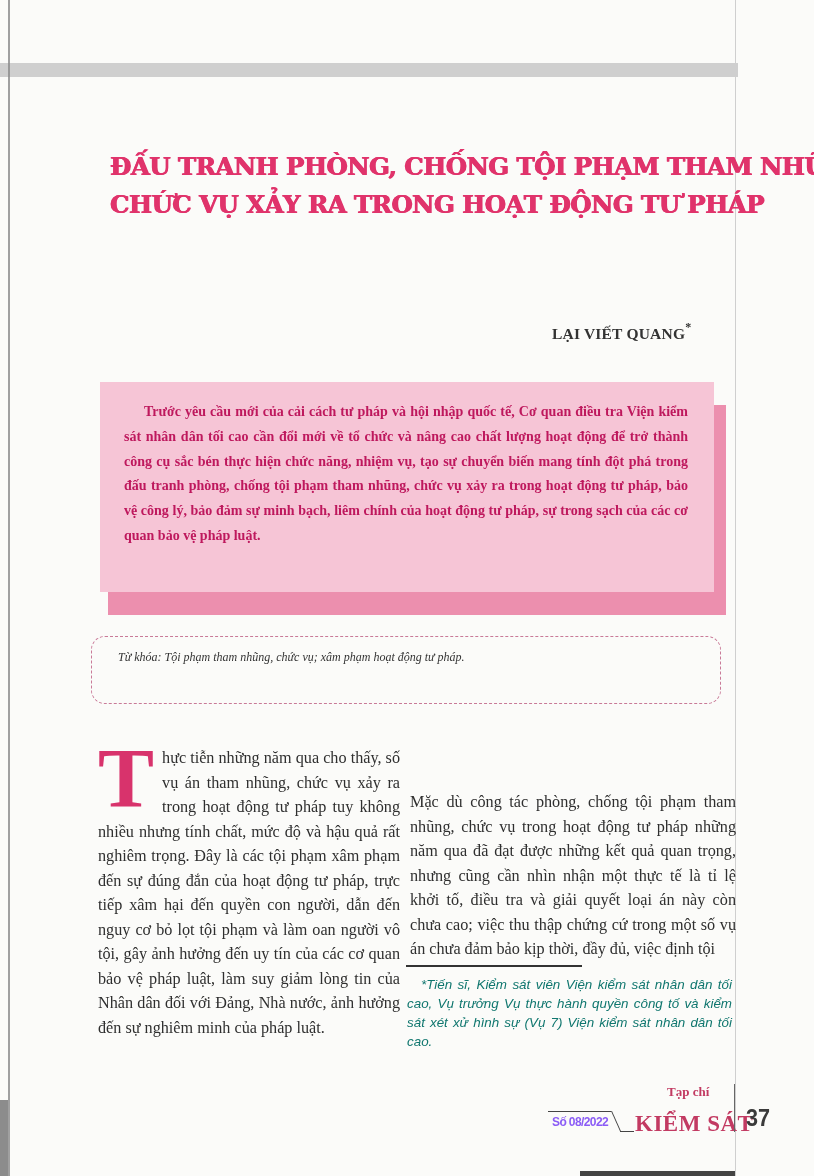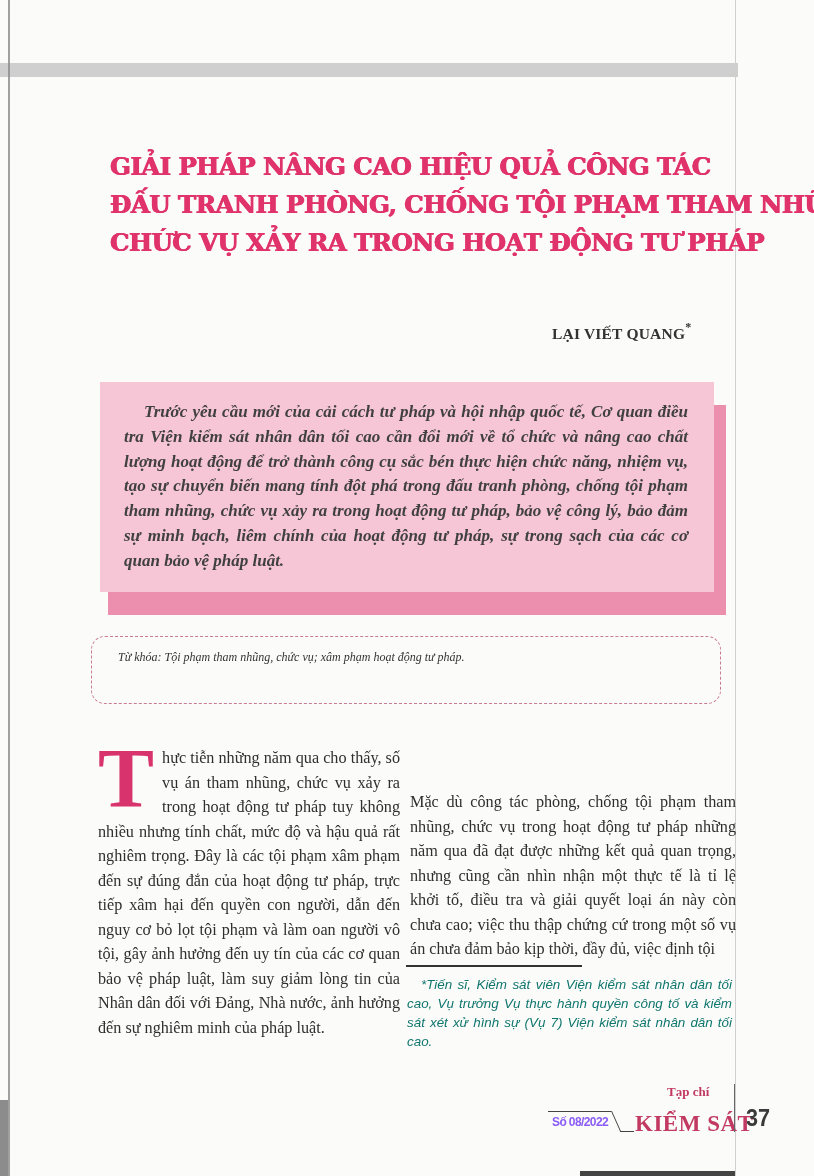--- a/index.html
+++ b/index.html
@@ -15,22 +15,22 @@
            font-family: "DejaVu Serif", serif; font-weight: 900; color: #e0336b; font-size: 24.5px;
            line-height: 38px; letter-spacing: -0.6px; text-shadow: 0.6px 0 0 #e0336b, -0.4px 0 0 #e0336b; }
   .title div { white-space: nowrap; }
 
   .author { position: absolute; left: 552px; top: 322px; font-weight: bold; font-size: 15.5px; color: #333; letter-spacing: .2px; }
   .author sup { font-size: 12px; position: relative; top: -2px; }
 
   .abstract-shadow { position: absolute; left: 108px; top: 405px; width: 618px; height: 210px; background: #ec8fae; }
   .abstract { position: absolute; left: 100px; top: 382px; width: 614px; height: 210px; background: #f6c5d6;
               padding: 18px 26px 0 24px; }
-  .abstract p { font-family: "Liberation Serif", serif; font-weight: bold; font-size: 17px; line-height: 24.8px;
-                color: #404040; text-align: justify; text-indent: 20px; font-style: italic; }
+  .abstract p { font-family: "Liberation Serif", serif; font-weight: bold; font-size: 14px; line-height: 24.8px;
+                color: #be185d; text-align: justify; text-indent: 20px; }
 
   .keywords { position: absolute; left: 91px; top: 636px; width: 630px; height: 68px;
               border: 1.5px dashed #c97a98; border-radius: 14px; padding: 9px 0 0 26px; }
   .keywords div { font-style: italic; font-size: 12px; line-height: 23px; color: #333; white-space: nowrap; }
 
   .col { position: absolute; font-size: 16.2px; line-height: 24.5px; color: #2f2f2f; text-align: justify; }
   .col-left { left: 98px; top: 746px; width: 302px; }
   .col-right { left: 410px; top: 746px; width: 326px; margin-top: 44px; }
   .dropcap { float: left; font-family: "Liberation Serif", serif; font-weight: bold; color: #d8336c;
              font-size: 84px; line-height: 62px; height: 66px; margin: 2px 8px 0 0; }
@@ -54,21 +54,20 @@
 </style>
 </head>
 <body>
 
 <div class="top-bar"></div>
 <div class="page-edge-left"></div>
 <div class="page-edge-right"></div>
 <div class="left-margin-shadow"></div>
 
 <div class="title">
-  <div>GIẢI PHÁP NÂNG CAO HIỆU QUẢ CÔNG TÁC</div>
   <div>ĐẤU TRANH PHÒNG, CHỐNG TỘI PHẠM THAM NHŨNG,</div>
   <div>CHỨC VỤ XẢY RA TRONG HOẠT ĐỘNG TƯ PHÁP</div>
 </div>
 
 <div class="author">
   <span>LẠI VIẾT QUANG</span><sup>*</sup>
 </div>
 
 <div class="abstract-shadow"></div>
 <div class="abstract">

